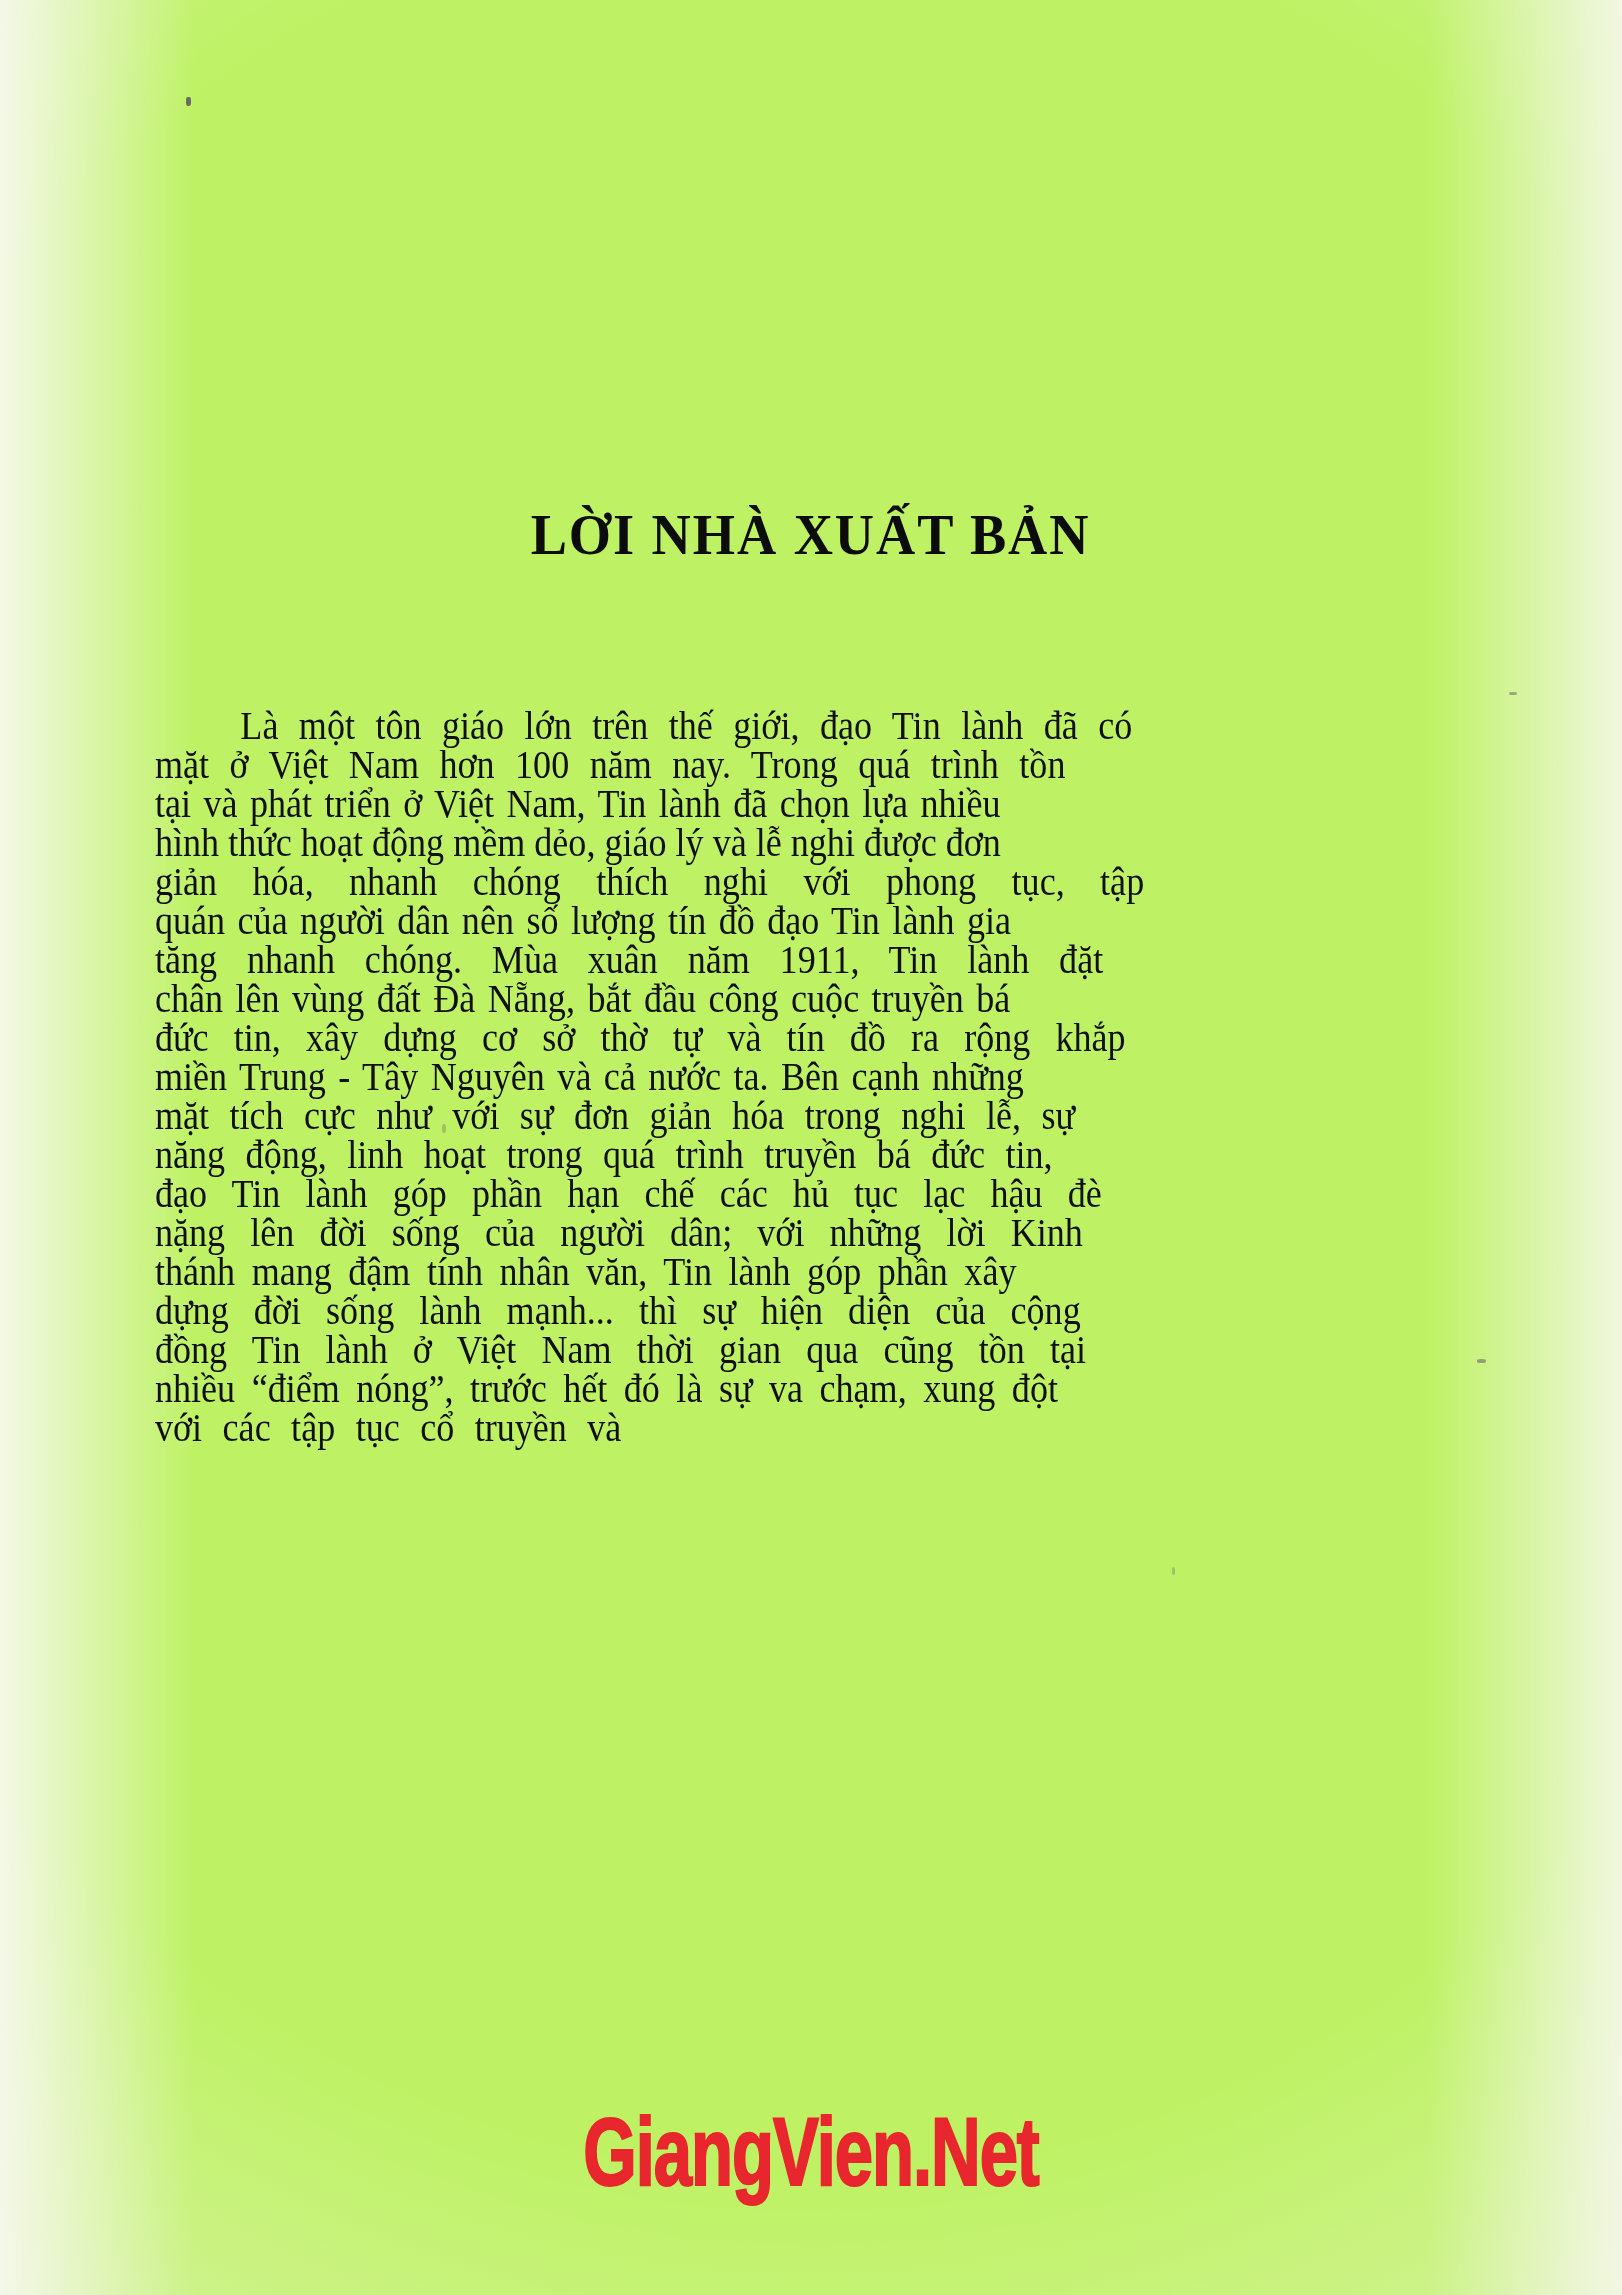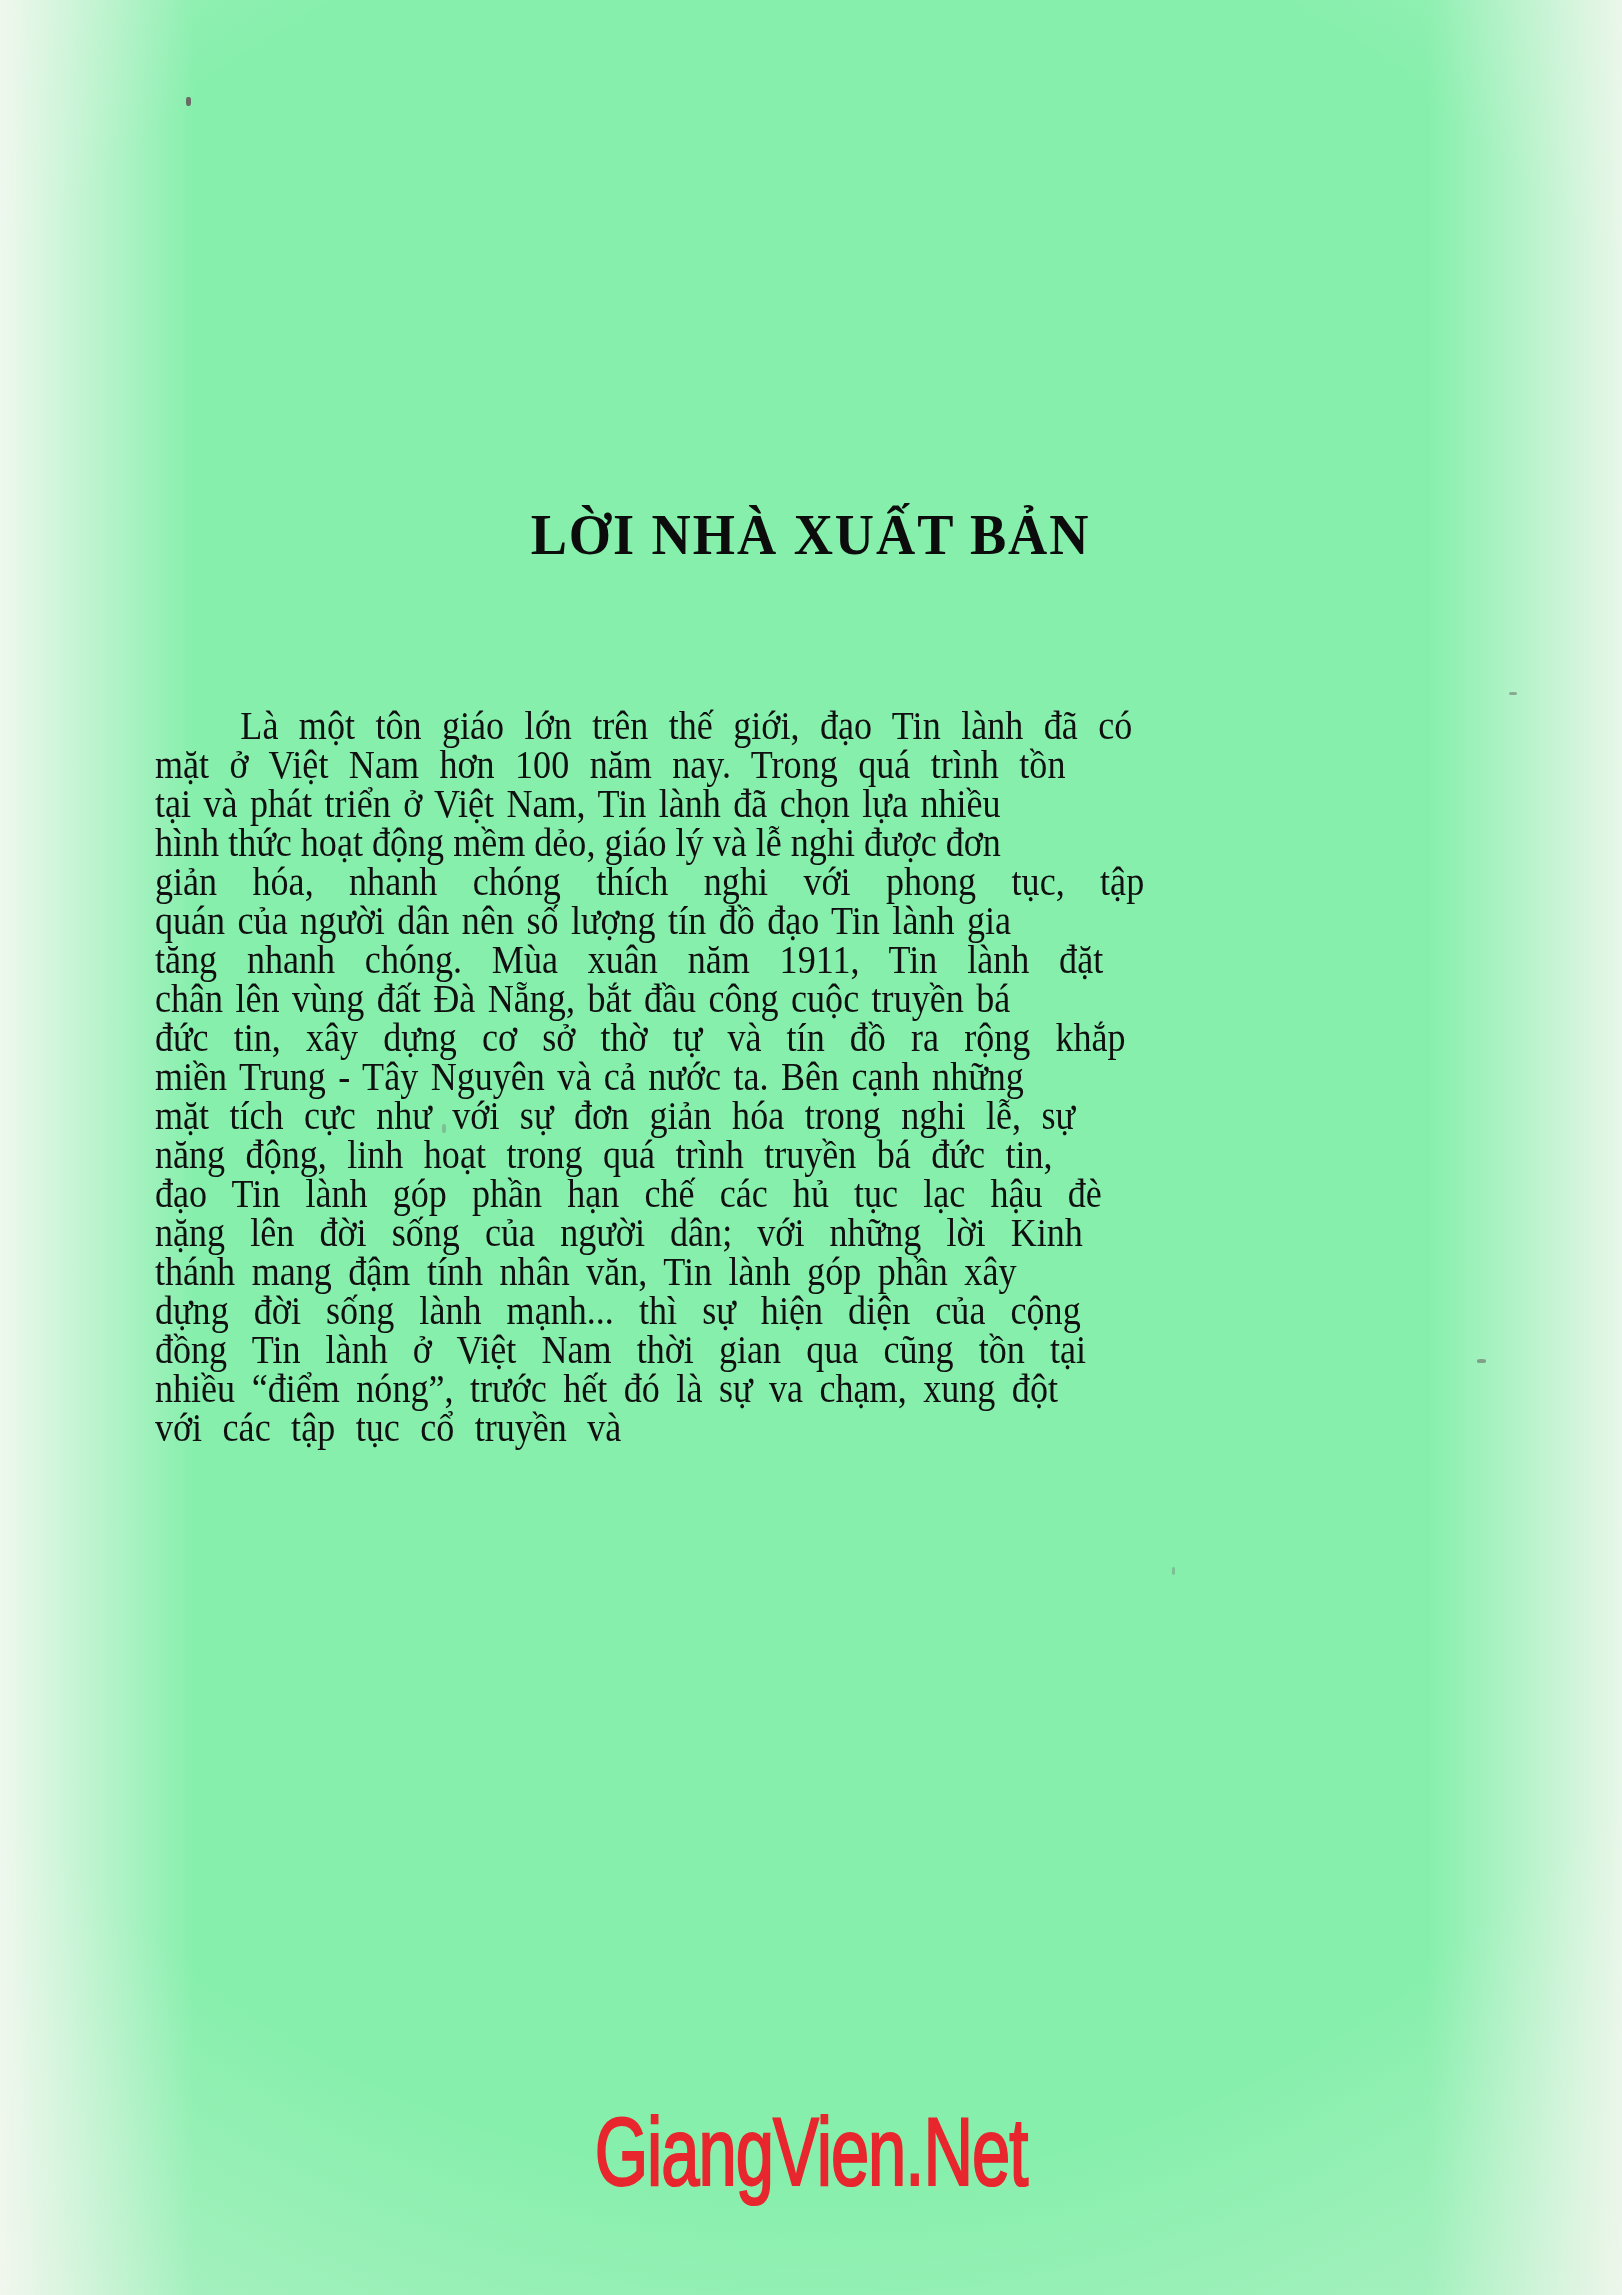--- a/index.html
+++ b/index.html
@@ -9,21 +9,21 @@
     background: #ffffff;
   }
   body {
     font-family: "Liberation Serif", "DejaVu Serif", serif;
   }
 
   #page {
     position: relative;
     width: 1622px;
     height: 2295px;
-    background: #86efac;
+    background: #bef264;
     overflow: hidden;
   }
 
   
   #page-texture {
     position: absolute;
     inset: 0;
     background:
       radial-gradient(ellipse 120% 90% at 50% 45%, rgba(255,255,255,0) 55%, rgba(246,244,238,0.85) 100%),
       linear-gradient(90deg, rgba(250,249,245,0.9) 0%, rgba(255,255,255,0) 12%, rgba(255,255,255,0) 88%, rgba(249,248,243,0.85) 100%);
@@ -86,21 +86,21 @@
   .ws5 { word-spacing: 23.6px; }
   .ws6 { word-spacing: 30px; }
 
   
   #watermark {
     position: absolute;
     left: 50%;
     top: 2108px;
     transform: translateX(-50%);
     font-family: "Liberation Sans", "DejaVu Sans", sans-serif;
-    font-weight: 400;
+    font-weight: 700;
     font-size: 86px;
     line-height: 1;
     color: #e8262d;
     white-space: nowrap;
     letter-spacing: -1.3px;
     -webkit-text-stroke: 2px #e8262d;
   }
   #watermark .wm-inner {
     display: inline-block;
     transform: scaleX(0.80) scaleY(1.12);

